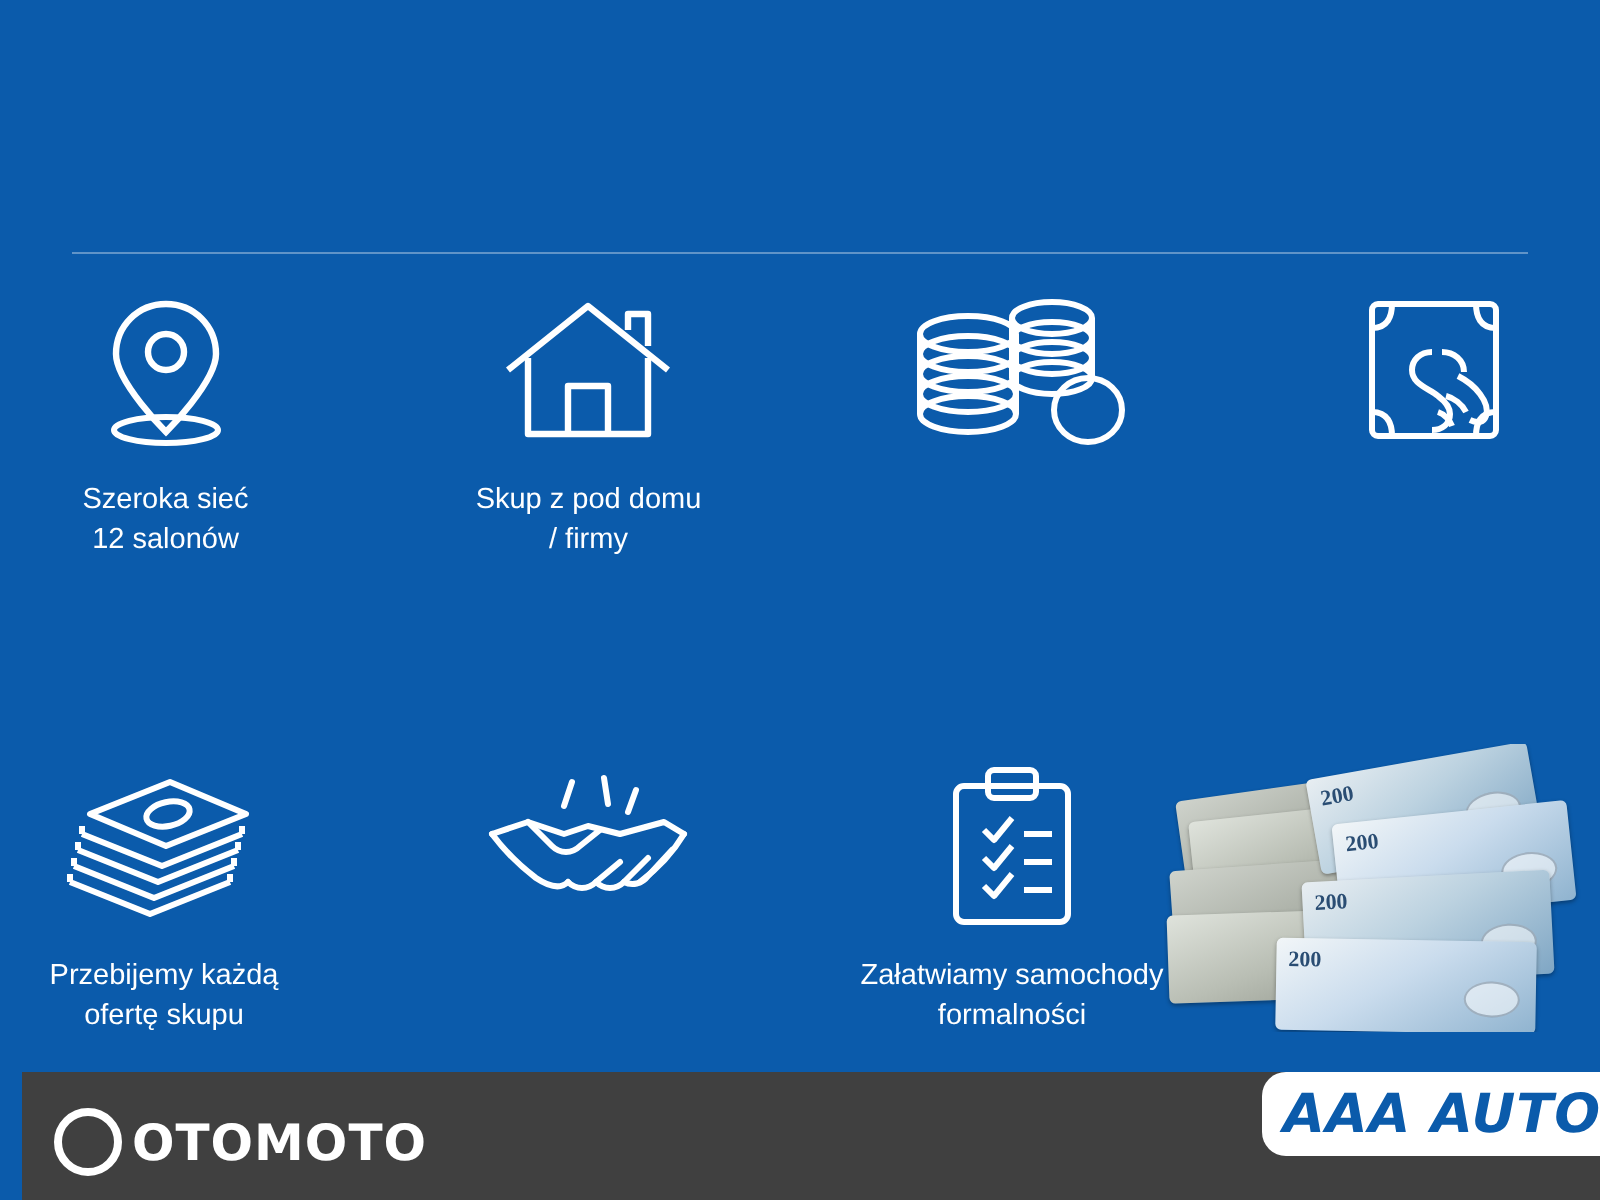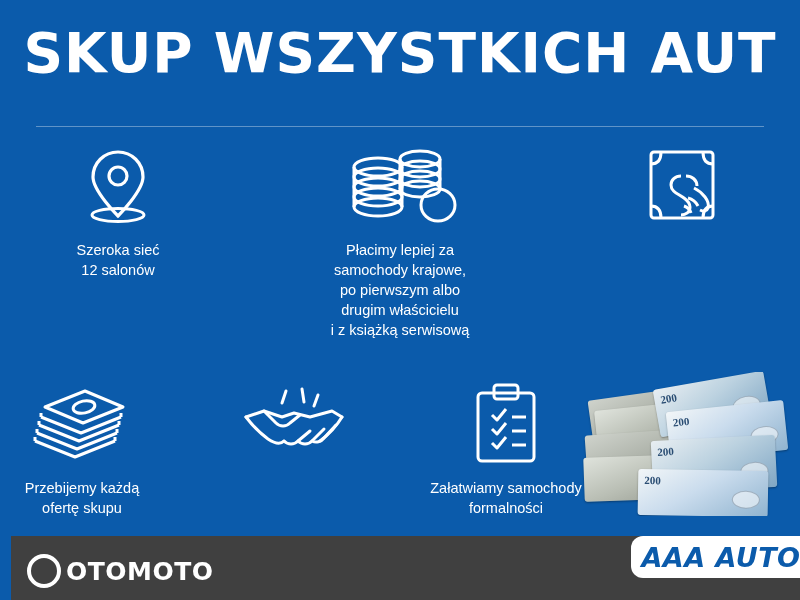--- a/index.html
+++ b/index.html
@@ -164,37 +164,48 @@
     letter-spacing: 0.5px;
     font-family: "DejaVu Sans", sans-serif;
   }
   svg { display: block; }
 </style>
 </head>
 <body>
 
 <div class="banner">
 
-  <div class="title">SKUP WSZYSTKICH AUT</div>
   <div class="divider"></div>
 
   <div class="row row-1">
 
     <div class="cell">
       <div class="icon-wrap">
         <svg width="72" height="80" viewBox="0 0 72 80">
           <path d="M36 6 C22 6 11 17 11 31 C11 45 36 70 36 70 C36 70 61 45 61 31 C61 17 50 6 36 6 Z" fill="none" stroke="#ffffff" stroke-width="3.2"></path>
           <circle cx="36" cy="30" r="9" fill="none" stroke="#ffffff" stroke-width="3.2"></circle>
           <ellipse cx="36" cy="69" rx="26" ry="6.5" fill="none" stroke="#ffffff" stroke-width="3"></ellipse>
         </svg>
       </div>
       <div class="cap">Szeroka sieć
 12 salonów</div>
     </div>
 
+    <div class="cell">
+      <div class="icon-wrap">
+        <svg width="96" height="82" viewBox="0 0 96 82">
+          <path d="M8 40 L48 8 L88 40" fill="none" stroke="#ffffff" stroke-width="3.2" stroke-linejoin="round"></path>
+          <path d="M18 34 L18 72 L78 72 L78 34" fill="none" stroke="#ffffff" stroke-width="3.2" stroke-linejoin="round"></path>
+          <path d="M38 72 L38 48 L58 48 L58 72" fill="none" stroke="#ffffff" stroke-width="3.2" stroke-linejoin="round"></path>
+          <path d="M68 20 L68 12 L78 12 L78 28" fill="none" stroke="#ffffff" stroke-width="3.2" stroke-linejoin="round"></path>
+        </svg>
+      </div>
+      <div class="cap">Skup z pod domu
+/ firmy</div>
+    </div>
 
     <div class="cell">
       <div class="icon-wrap">
         <svg width="116" height="86" viewBox="0 0 116 86">
           <g fill="none" stroke="#ffffff" stroke-width="3">
             <ellipse cx="36" cy="24" rx="24" ry="9"></ellipse>
             <path d="M12 24 L12 34 M60 24 L60 34"></path>
             <ellipse cx="36" cy="34" rx="24" ry="9"></ellipse>
             <path d="M12 34 L12 44 M60 34 L60 44"></path>
             <ellipse cx="36" cy="44" rx="24" ry="9"></ellipse>
@@ -208,25 +219,20 @@
             <ellipse cx="78" cy="26" rx="20" ry="8"></ellipse>
             <path d="M58 26 L58 36 M98 36 L98 26"></path>
             <ellipse cx="78" cy="36" rx="20" ry="8"></ellipse>
             <path d="M58 36 L58 46 M98 36 L98 46"></path>
             <ellipse cx="78" cy="46" rx="20" ry="8"></ellipse>
 
             <ellipse cx="96" cy="62" rx="17" ry="16"></ellipse>
           </g>
         </svg>
       </div>
-      <div class="cap">Płacimy lepiej za
-samochody krajowe,
-po pierwszym albo
-drugim właścicielu
-i z książką serwisową</div>
     </div>
 
     <div class="cell">
       <div class="icon-wrap">
         <svg width="90" height="88" viewBox="0 0 90 88">
           <g fill="none" stroke="#ffffff" stroke-width="3">
             <rect x="14" y="10" width="62" height="66" rx="3"></rect>
             <path d="M14 22 C22 22 24 16 24 10 M76 22 C68 22 66 16 66 10 M14 64 C22 64 24 70 24 76 M76 64 C68 64 66 70 66 76"></path>
             <path d="M44 34 c-6 0 -10 4 -10 9 c0 7 8 9 13 13 c4 3 6 6 6 9 c0 5 -4 8 -9 8"></path>
             <path d="M60 44 c0 -6 -5 -10 -11 -10"></path>

